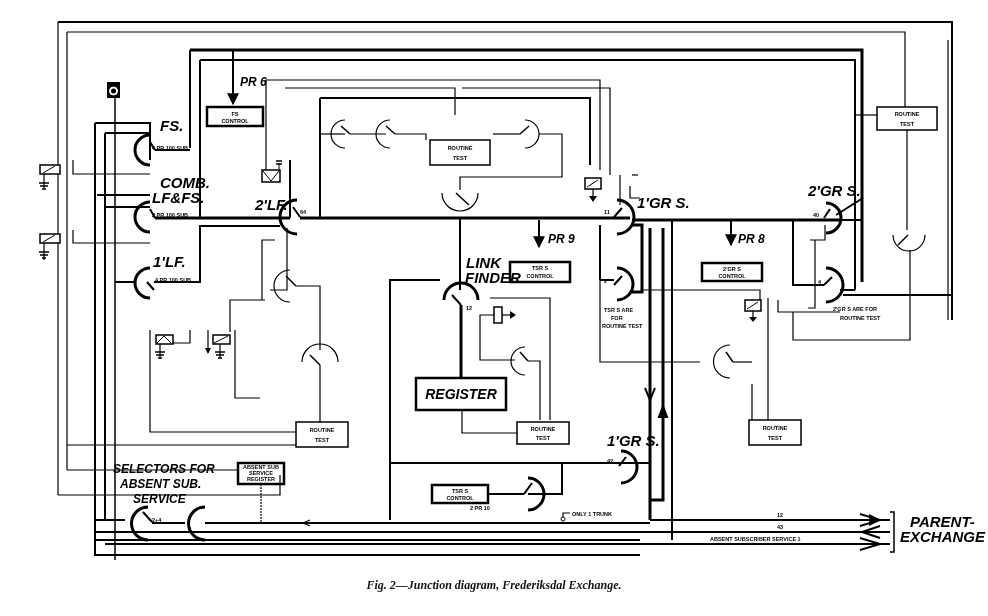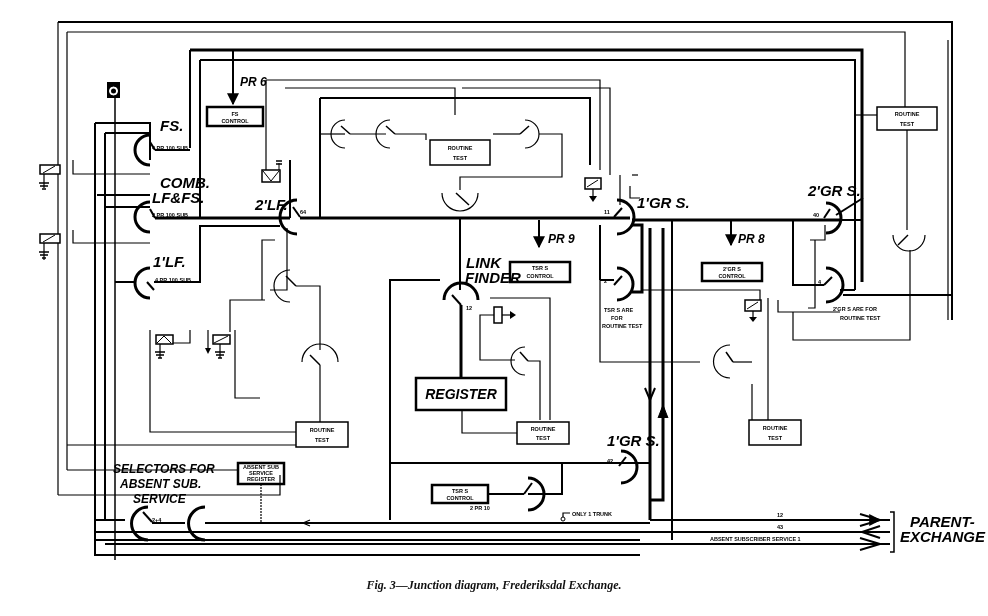--- a/index.html
+++ b/index.html
@@ -378,13 +378,13 @@
     <text class="lbl big" x="910" y="527">PARENT-</text>
     <text class="lbl big" x="900" y="542">EXCHANGE</text>
   </g>
 
   <g>
     <path class="w t2" d="M95,540 V555 H640"></path>
     <path class="w t1" d="M58,495 H280 V475"></path>
   </g>
 </svg>
 
-<div id="caption">Fig. 3—Junction diagram, Frederiksdal Exchange.</div>
+<div id="caption">Fig. 2—Junction diagram, Frederiksdal Exchange.</div>
 
 </body></html>

